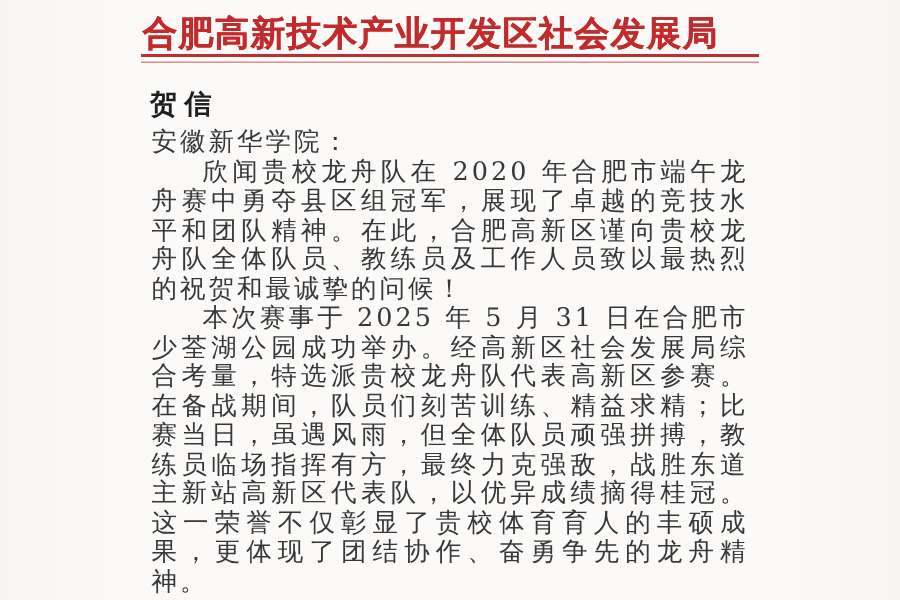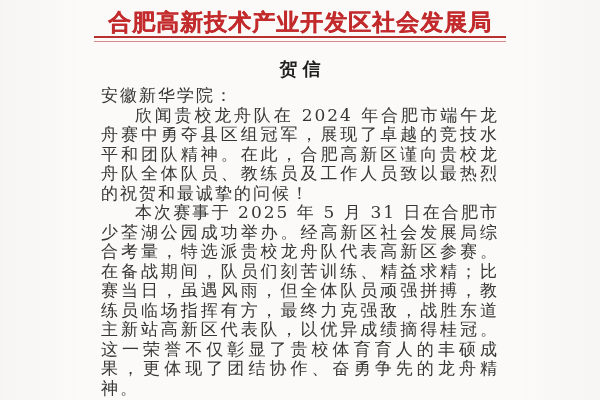--- a/index.html
+++ b/index.html
@@ -25,21 +25,21 @@
     height: 400px;
     background:
       linear-gradient(90deg, rgba(0,0,0,0.018) 0%, rgba(0,0,0,0) 14%, rgba(0,0,0,0) 86%, rgba(0,0,0,0.018) 100%),
       var(--page-bg);
   }
   .letterhead {
     position: absolute;
     top: 7px;
     left: 95px;
     width: 410px;
-    text-align: center;
+    text-align: left;
     font-size: 23px;
     font-weight: bold;
     letter-spacing: 1px;
     color: var(--letterhead-red);
     white-space: nowrap;
     text-shadow: 0.4px 0 0 var(--letterhead-red);
   }
   .letterhead-rule {
     position: absolute;
     top: 36px;
@@ -54,21 +54,21 @@
     left: 94px;
     width: 412px;
     height: 1px;
     background: var(--rule-echo);
   }
   .letter-title {
     position: absolute;
     top: 57px;
     left: 95px;
     width: 410px;
-    text-align: center;
+    text-align: left;
     font-size: 18px;
     font-weight: bold;
     letter-spacing: 5px;
     text-indent: 5px; 
     color: var(--title-black);
   }
   .letter-body {
     position: absolute;
     top: 86px;
     left: 101px;
@@ -94,17 +94,17 @@
   <div class="letterhead">合肥高新技术产业开发区社会发展局</div>
 
   <div class="letterhead-rule"></div>
 
   <div class="letterhead-rule-echo"></div>
 
   <div class="letter-title">贺信</div>
 
   <div class="letter-body">
     <p class="salutation">安徽新华学院：</p>
-    <p class="para">欣闻贵校龙舟队在 2024 年合肥市端午龙舟赛中勇夺县区组冠军，展现了卓越的竞技水平和团队精神。在此，合肥高新区谨向贵校龙舟队全体队员、教练员及工作人员致以最热烈的祝贺和最诚挚的问候！</p>
+    <p class="para">欣闻贵校龙舟队在 2020 年合肥市端午龙舟赛中勇夺县区组冠军，展现了卓越的竞技水平和团队精神。在此，合肥高新区谨向贵校龙舟队全体队员、教练员及工作人员致以最热烈的祝贺和最诚挚的问候！</p>
     <p class="para">本次赛事于 2025 年 5 月 31 日在合肥市少荃湖公园成功举办。经高新区社会发展局综合考量，特选派贵校龙舟队代表高新区参赛。在备战期间，队员们刻苦训练、精益求精；比赛当日，虽遇风雨，但全体队员顽强拼搏，教练员临场指挥有方，最终力克强敌，战胜东道主新站高新区代表队，以优异成绩摘得桂冠。这一荣誉不仅彰显了贵校体育育人的丰硕成果，更体现了团结协作、奋勇争先的龙舟精神。</p>
   </div>
 
 </div>
 
 </body></html>

